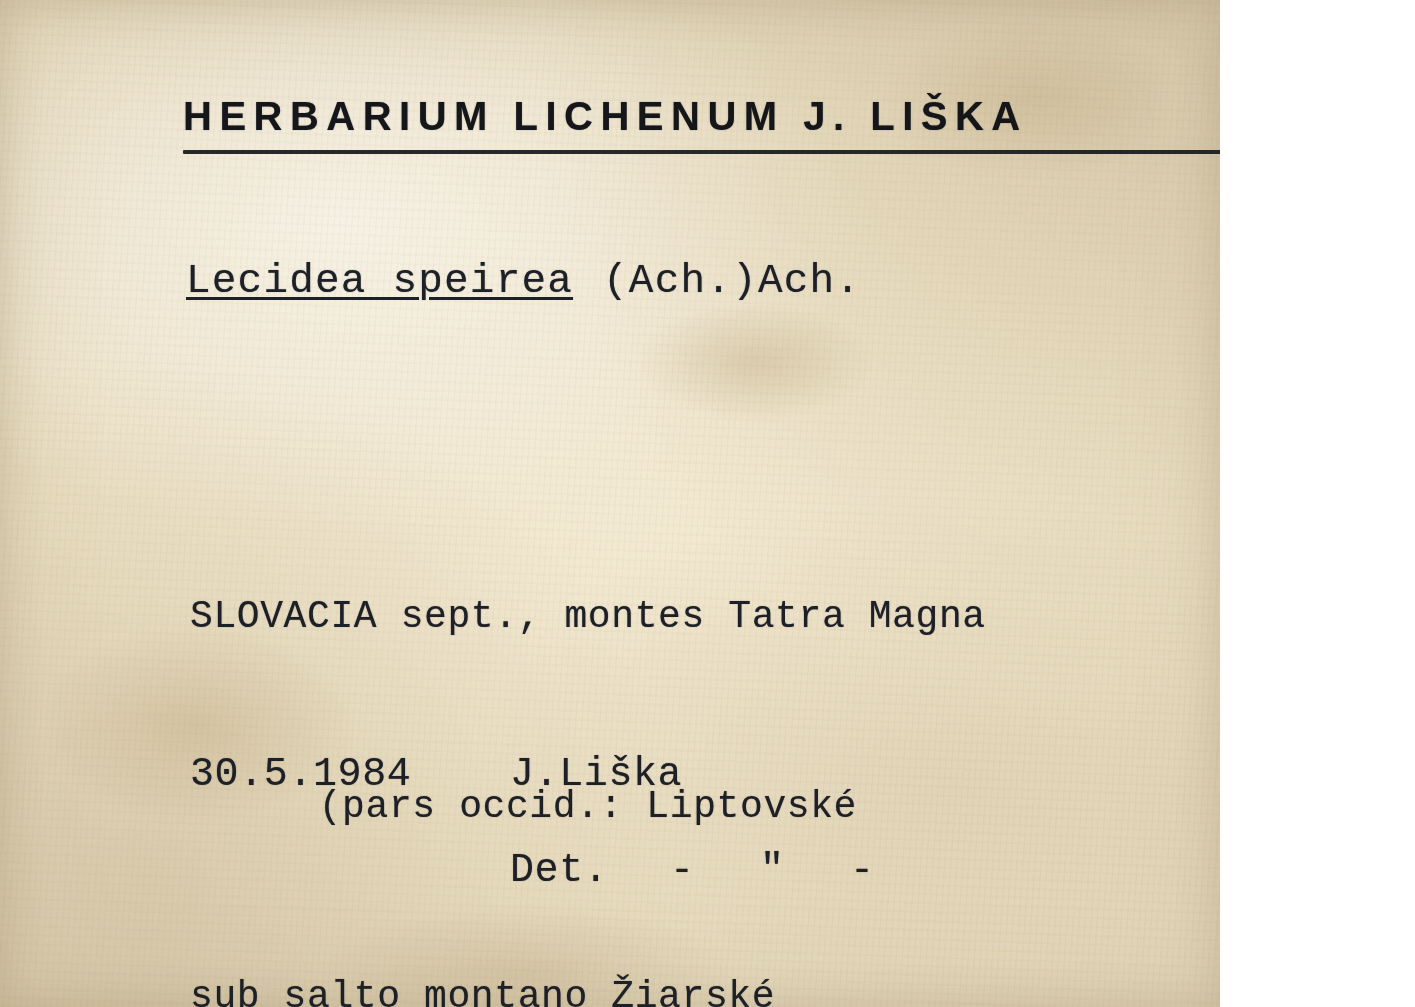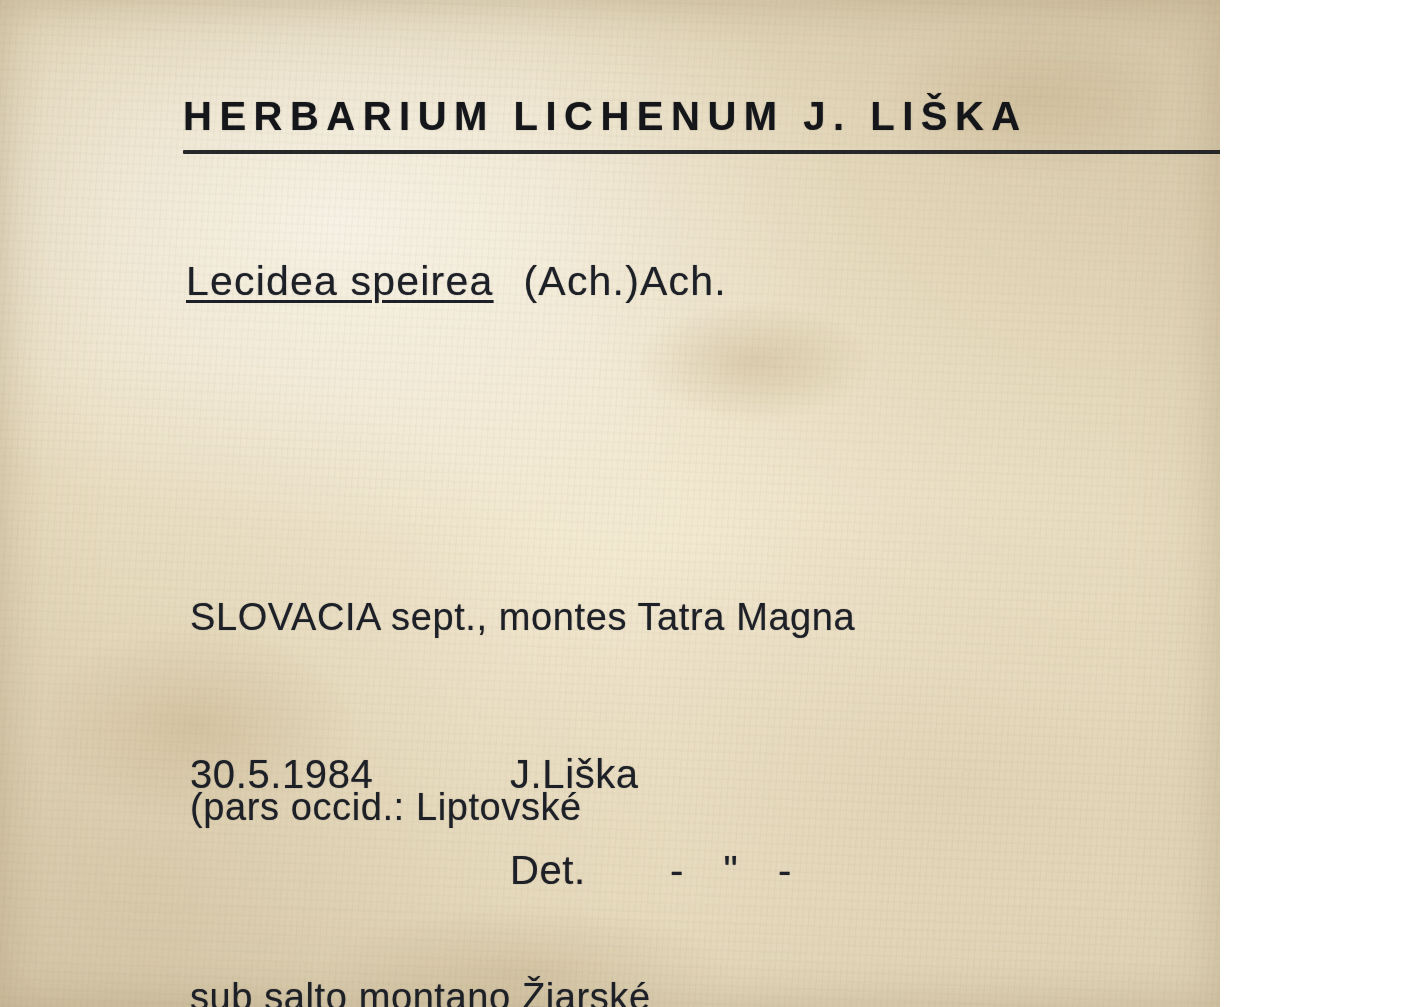--- a/index.html
+++ b/index.html
@@ -79,21 +79,21 @@
     margin-top: 13px;
     height: 4px;
     background: #1b1d21;
     width: 1064px;
     border-radius: 1px;
     opacity: 0.95;
   }
 
   
   .typed {
-    font-family: Liberation Sans, sans-serif;
+    font-family: Liberation Mono, monospace;
     color: #1d2026;
     text-shadow: 0 0 1.1px rgba(29,32,38,0.5);
   }
 
   .taxon {
     position: absolute;
     left: 186px;
     top: 258px;
     font-size: 41px;
     letter-spacing: 1.2px;
@@ -116,21 +116,21 @@
     line-height: 50px;
     letter-spacing: 0.6px;
     white-space: pre;
   }
   .locality .indent {
     display: block;
     padding-left: 0;
     margin-top: 40px;
   }
   .loc-l1 { padding-left: 0px; }
-  .loc-l2 { padding-left: 285px; }
+  .loc-l2 { padding-left: 285px; text-align: center; }
   .loc-l3 { padding-left: 285px; }
   .loc-l4 { padding-left: 275px; }
 
   .collection {
     position: absolute;
     left: 190px;
     top: 752px;
     width: 1000px;
     font-size: 40px;
     letter-spacing: 0.6px;

